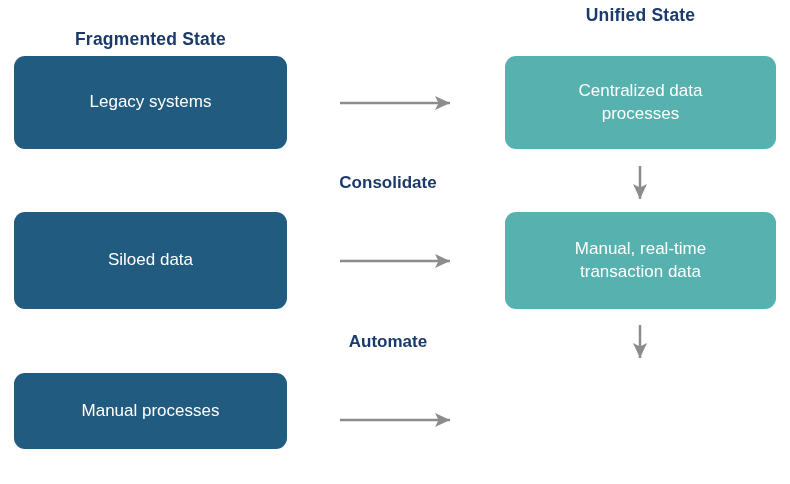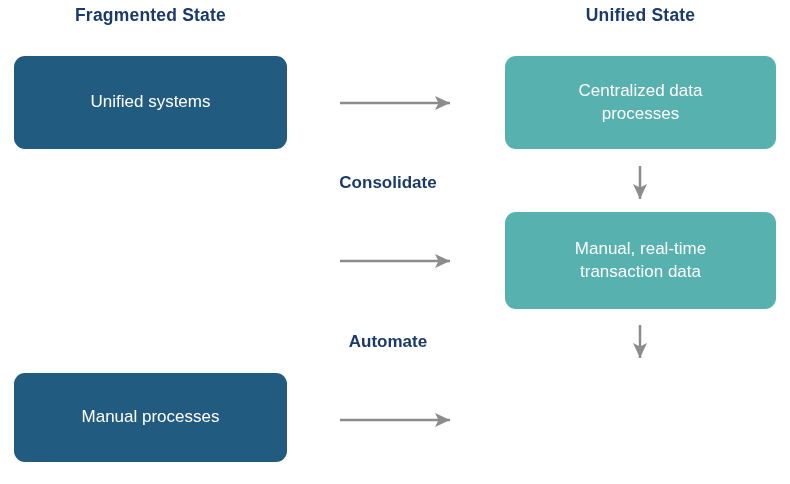--- a/index.html
+++ b/index.html
@@ -24,39 +24,39 @@
   }
   .col-header {
     position: absolute;
     top: 5px;
     font-size: 17.5px;
     font-weight: bold;
     color: var(--heading-navy);
     text-align: center;
     letter-spacing: 0.2px;
   }
-  .col-header.left  { left: 14px;  width: 273px; }
+  .col-header.left  { left: 14px;  width: 273px; margin-top: 24px; }
   .col-header.right { left: 505px; width: 271px; text-align: center; }
   .box {
     position: absolute;
     border-radius: 11px;
     color: var(--box-text);
     font-size: 17px;
     line-height: 1.35;
     display: flex;
     align-items: center;
     justify-content: center;
     text-align: center;
     padding: 0 38px;
   }
   .box.left  { left: 14px;  width: 273px; background: var(--box-dark-blue); }
   .box.right { left: 505px; width: 271px; background: var(--box-teal); }
   .row1 { top: 56px;  height: 93px; }
   .row2 { top: 212px; height: 97px; }
-  .row3 { top: 373px; height: 89px; }
+  .row3 { top: 373px; height: 76px; }
   .transition-label {
     position: absolute;
     left: 327px;
     width: 122px;
     font-size: 17px;
     font-weight: bold;
     color: var(--heading-navy);
     text-align: center;
   }
   .transition-label.consolidate { top: 173px; }
@@ -77,23 +77,26 @@
 </head>
 <body>
 
 <div class="canvas">
 
   <div class="col-header left">Fragmented State</div>
 
   <div class="col-header right">Unified State</div>
 
   <div class="box left row1">
-    <span>Unified systems</span>
+    <span>Legacy systems</span>
   </div>
 
+  <div class="box left row2">
+    <span>Siloed data</span>
+  </div>
 
   <div class="box left row3">
     <span>Manual processes</span>
   </div>
 
   <div class="box right row1">
     <span>Centralized data processes</span>
   </div>
 
   <div class="box right row2">

